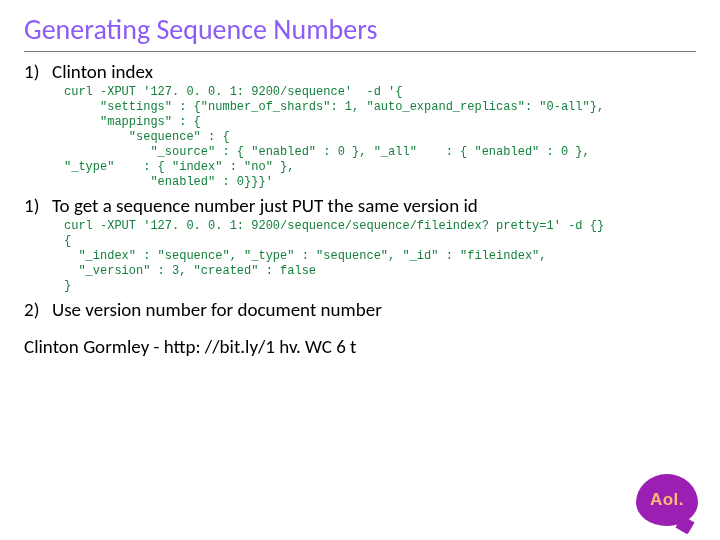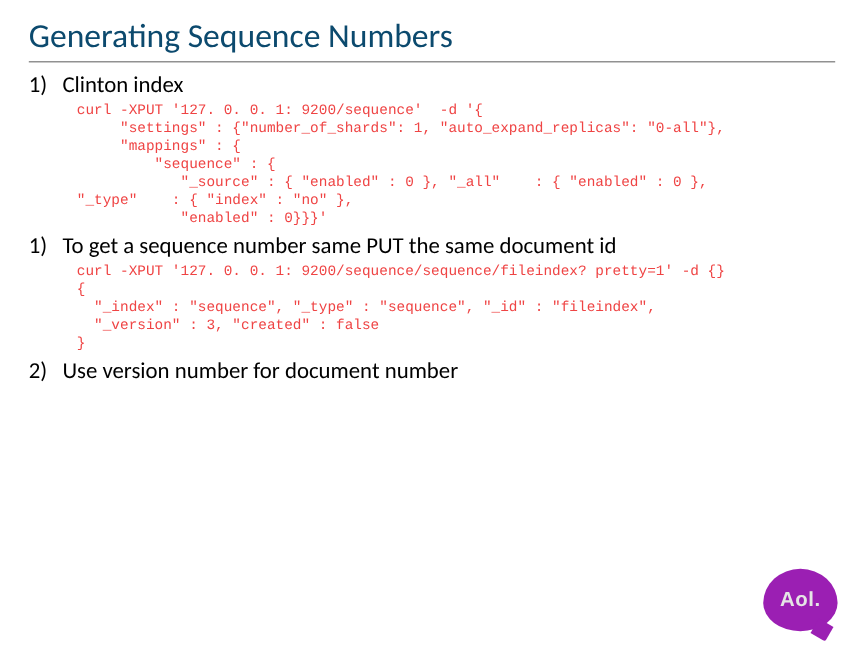--- a/index.html
+++ b/index.html
@@ -1,27 +1,27 @@
 <!DOCTYPE html>
 <html><head>
 <meta charset="utf-8">
 <style>
   * { margin: 0; padding: 0; box-sizing: border-box; }
   html, body { width: 720px; height: 540px; background: #ffffff; font-family: "Calibri", "Segoe UI", Arial, sans-serif; color: #000; }
   .slide { position: relative; width: 720px; height: 540px; padding: 12px 24px 0 24px; }
-  .title { font-size: 28px; font-weight: 400; color: #0c4a6e; border-bottom: 1px solid #777; padding-bottom: 4px; margin-bottom: 8px; }
+  .title { font-size: 28px; font-weight: 400; color: #8b5cf6; border-bottom: 1px solid #777; padding-bottom: 4px; margin-bottom: 8px; }
   .item { font-size: 19px; font-weight: 400; color: #000; display: flex; margin: 2px 0 2px 0; }
   .item .num { width: 28px; flex: 0 0 28px; }
   .item .txt { flex: 1; }
-  pre.code { font-family: "Courier New", Courier, monospace; font-size: 12px; line-height: 1.25; white-space: pre; color: #ef4444; margin: 2px 0 4px 40px; }
+  pre.code { font-family: "Courier New", Courier, monospace; font-size: 12px; line-height: 1.25; white-space: pre; color: #15803d; margin: 2px 0 4px 40px; }
   .author { font-size: 19px; margin-top: 14px; }
   .logo-wrap { position: absolute; right: 22px; bottom: 14px; }
   .bubble { position: relative; width: 62px; height: 52px; background: #9b1fb3; border-radius: 50% 50% 50% 50% / 55% 55% 45% 45%; display: flex; align-items: center; justify-content: center; }
   .bubble::after { content: ""; position: absolute; right: 6px; bottom: -6px; width: 14px; height: 14px; background: #9b1fb3; transform: rotate(30deg); border-bottom-right-radius: 2px; }
-  .bubble span { position: relative; z-index: 1; color: #e5e5e5; font-weight: 700; font-size: 17px; font-family: Arial, sans-serif; letter-spacing: 0.5px; line-height: 1; top: -1px; }
+  .bubble span { position: relative; z-index: 1; color: #fdba74; font-weight: 700; font-size: 17px; font-family: Arial, sans-serif; letter-spacing: 0.5px; line-height: 1; top: -1px; }
 </style>
 </head>
 <body>
 
 <div class="slide">
 
   <div class="title">Generating Sequence Numbers</div>
 
   <div class="item">
     <div class="num">1)</div>
@@ -31,34 +31,35 @@
   <pre class="code">curl -XPUT '127. 0. 0. 1: 9200/sequence'  -d '{
      "settings" : {"number_of_shards": 1, "auto_expand_replicas": "0-all"},
      "mappings" : {
          "sequence" : {
             "_source" : { "enabled" : 0 }, "_all"    : { "enabled" : 0 },
 "_type"    : { "index" : "no" },
             "enabled" : 0}}}'</pre>
 
   <div class="item">
     <div class="num">1)</div>
-    <div class="txt">To get a sequence number same PUT the same document id</div>
+    <div class="txt">To get a sequence number just PUT the same version id</div>
   </div>
 
   <pre class="code">curl -XPUT '127. 0. 0. 1: 9200/sequence/sequence/fileindex? pretty=1' -d {}
 {
   "_index" : "sequence", "_type" : "sequence", "_id" : "fileindex",
   "_version" : 3, "created" : false
 }</pre>
 
   <div class="item">
     <div class="num">2)</div>
     <div class="txt">Use version number for document number</div>
   </div>
 
+  <div class="author">Clinton Gormley - http: //bit.ly/1 hv. WC 6 t</div>
 
   <div class="logo-wrap">
     <div class="bubble">
       <span>Aol.</span>
     </div>
   </div>
 
 </div>
 
 </body></html>

